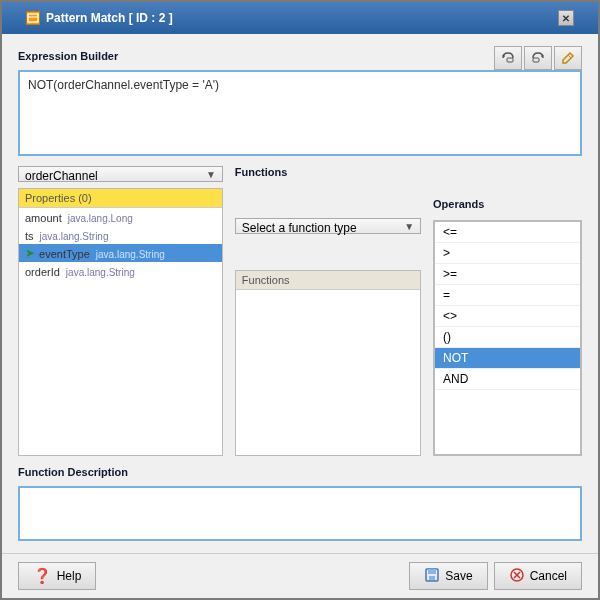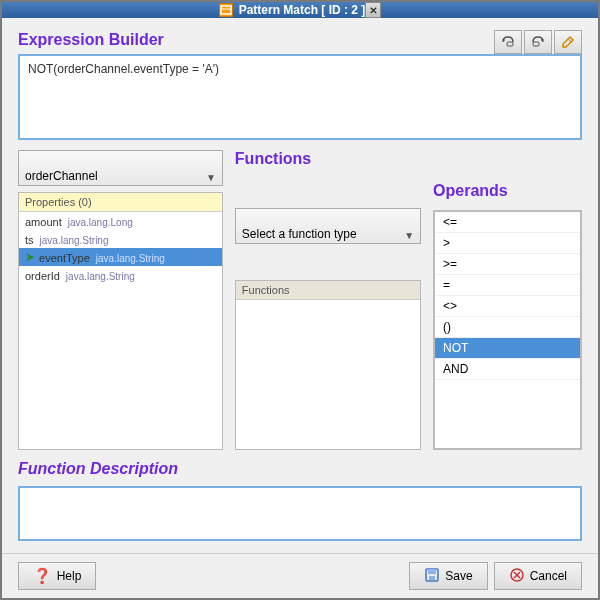--- a/index.html
+++ b/index.html
@@ -15,27 +15,27 @@
       width: 600px;
       height: 600px;
       background: #f0f0f0;
       border: 2px solid #7a7a7a;
       display: flex;
       flex-direction: column;
     }
     .title-bar {
       background: linear-gradient(to bottom, #4a7ebb, #2a5fa0);
       color: white;
-      padding: 4px 8px;
-      display: flex;
-      align-items: center;
-      justify-content: center;
+      padding: 4px 24px;
+      display: flex;
+      align-items: center;
+      justify-content: space-between;
       font-size: 12px;
       font-weight: bold;
-      height: 16px;
+      height: 32px;
       flex-shrink: 0;
     }
     .title-bar-left {
       display: flex;
       align-items: center;
       gap: 6px;
     }
     .title-icon {
       width: 14px;
       height: 14px;
@@ -62,22 +62,22 @@
     .content {
       padding: 12px 16px;
       flex: 1;
       display: flex;
       flex-direction: column;
       gap: 10px;
       overflow: hidden;
     }
     .section-label {
       font-weight: bold;
-      font-size: 16px;
-      color: #6d28d9;
+      font-size: 11px;
+      color: #0f172a;
       margin-bottom: 4px;
     }
     .expression-header {
       display: flex;
       align-items: center;
       justify-content: space-between;
     }
     .toolbar-buttons {
       display: flex;
       gap: 2px;
@@ -111,43 +111,43 @@
     .column {
       display: flex;
       flex-direction: column;
       gap: 6px;
     }
     .col-variables { flex: 1.1; }
     .col-functions { flex: 1; gap: 36px; }
     .col-operands { flex: 0.8; margin-top: 32px; }
     .dropdown {
       width: 100%;
-      height: 36px;
+      height: 16px;
       background: linear-gradient(to bottom, #f8f8f8, #e8e8e8);
       border: 1px solid #aaa;
       padding: 2px 6px;
       display: flex;
-      align-items: flex-end;
+      align-items: flex-start;
       justify-content: space-between;
       cursor: pointer;
     }
     .dropdown-arrow {
       font-size: 10px;
       color: #555;
     }
     .list-container {
       border: 1px solid #bbb;
       background: white;
       flex: 1;
       overflow: hidden;
       display: flex;
       flex-direction: column;
     }
     .list-header {
-      background: #fef9c3;
+      background: #fde047;
       padding: 3px 6px;
       font-size: 11px;
       color: #555;
       border-bottom: 1px solid #ccc;
     }
     .list-item {
       display: flex;
       align-items: flex-end;
       padding: 2px 6px;
       font-size: 11px;
@@ -192,21 +192,20 @@
     }
     .operand-item.selected {
       background: #4a90d9;
       color: white;
     }
     .function-description {
       display: flex;
       flex-direction: column;
       gap: 4px;
       flex-shrink: 0;
-      font-style: italic;
     }
     .description-box {
       border: 2px solid #7ab0e0;
       background: white;
       height: 55px;
     }
     .footer {
       display: flex;
       justify-content: space-between;
       align-items: center;

